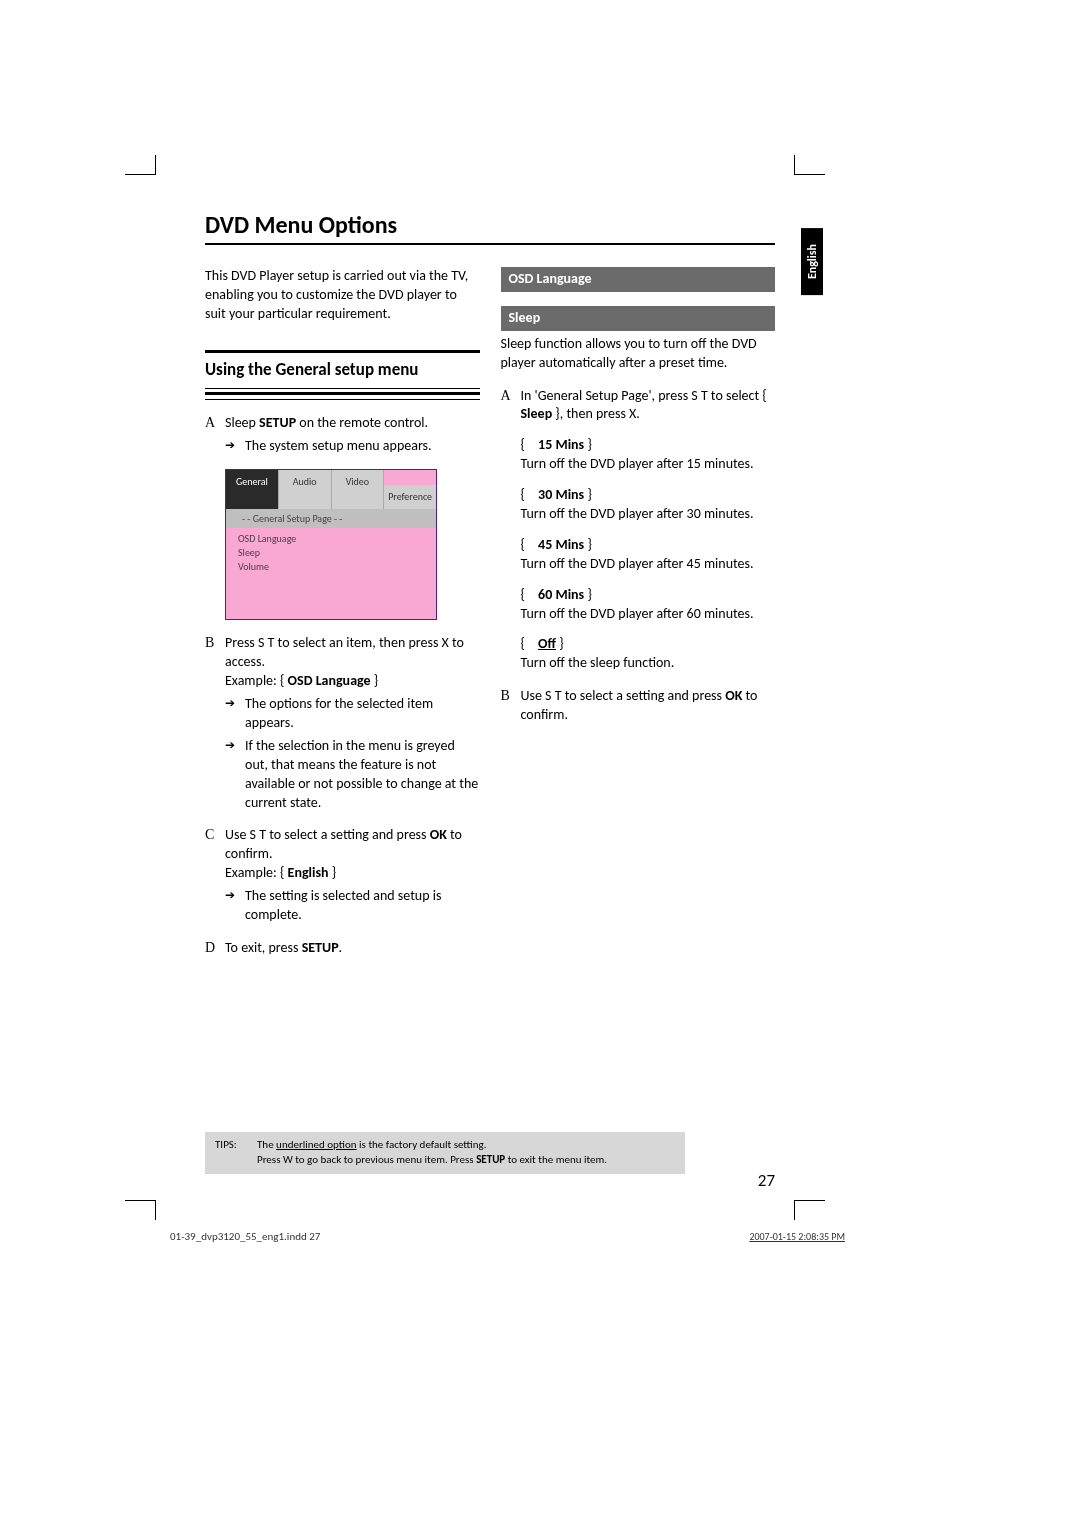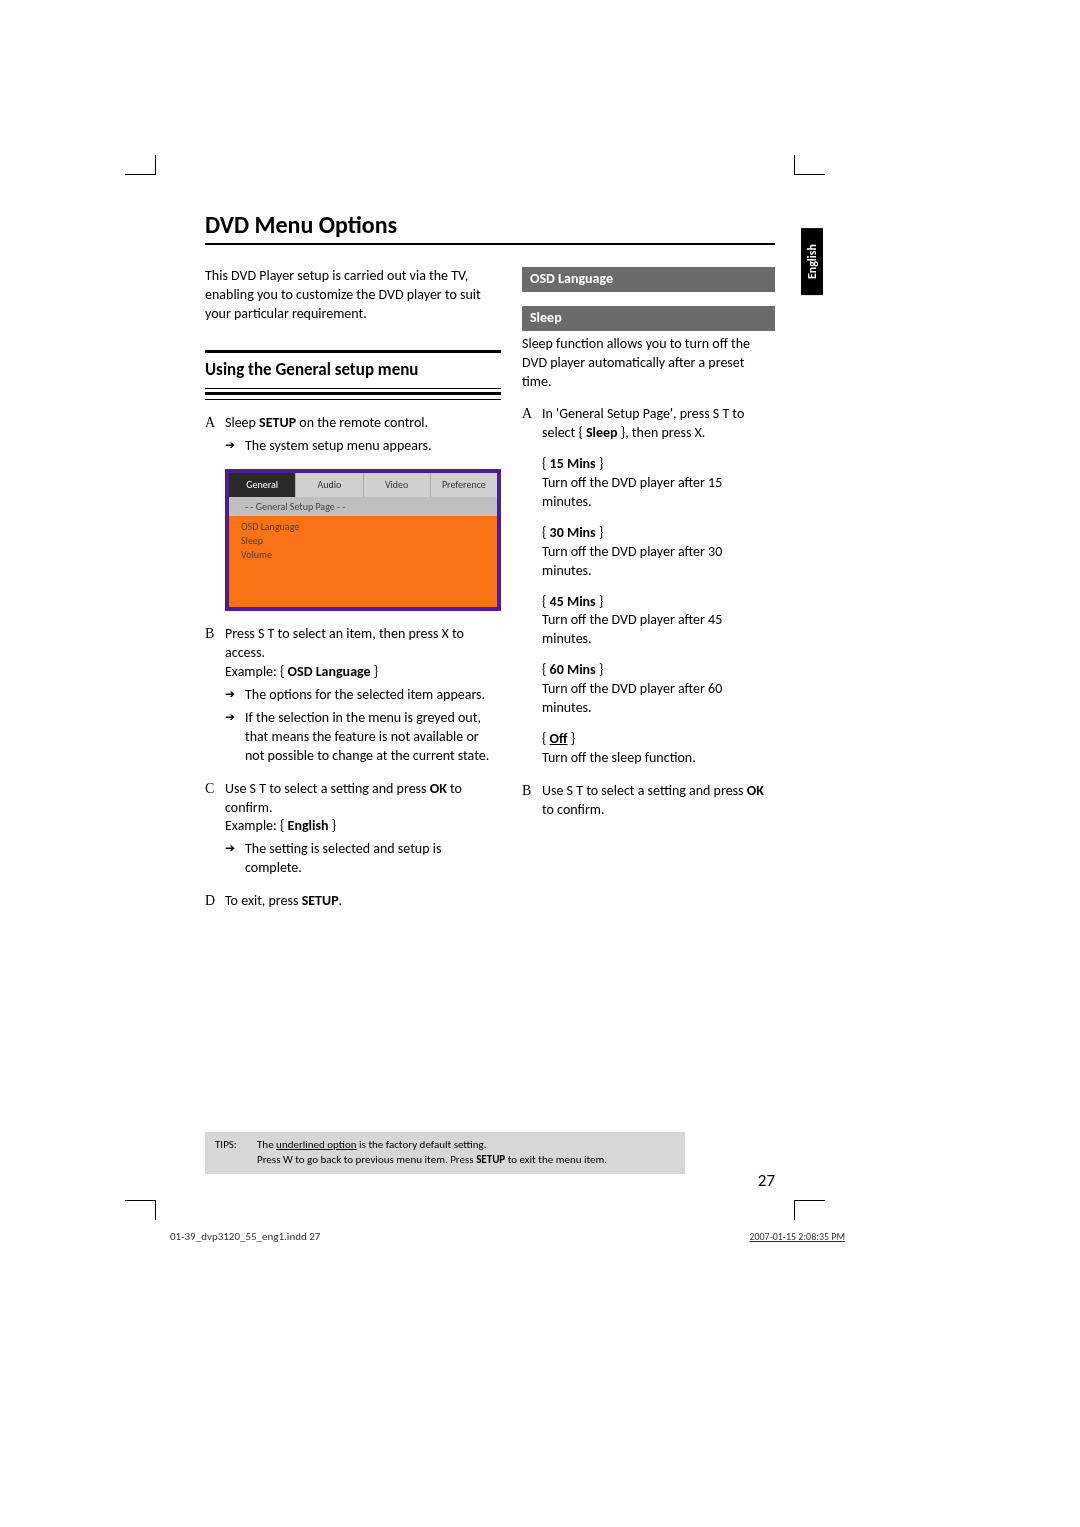--- a/index.html
+++ b/index.html
@@ -61,55 +61,55 @@
   .step { display: flex; margin-top: 14px; }
   .step-marker { width: 20px; flex-shrink: 0; font-family: Georgia, serif; }
   .step-body { flex: 1; }
 
   .sub-bullet { display: flex; margin-top: 4px; }
   .sub-marker { width: 20px; flex-shrink: 0; font-size: 12px; }
   .sub-body { flex: 1; }
 
   .osd-box {
     margin: 14px 0 6px 20px;
-    width: 276px;
-    background: #f97316;
-    border: 4px solid #4c1d95;
+    width: 212px;
+    background: #f9a8d4;
+    border: 1px solid #4c1d95;
     font-size: 10px;
   }
   .osd-tabs { display: flex; }
   .osd-tab {
     flex: 1;
     text-align: center;
     padding: 5px 2px;
     background: #d0d0d0;
     border-right: 1px solid #aaa;
     color: #333;
   }
-  .osd-tab:last-child { border-right: none; }
+  .osd-tab:last-child { border-right: none; margin-top: 15px; }
   .osd-tab.active { background: #2a2a2a; color: #fff; }
   .osd-header {
     background: #bfbfbf;
     color: #444;
     padding: 3px 16px;
     font-size: 10px;
   }
   .osd-items { padding: 4px 8px 45px 12px; color: #444; line-height: 1.4; }
 
   .subhead {
     background: #6b6b6b;
     color: #fff;
     font-weight: bold;
     padding: 3px 8px;
     font-size: 14px;
     margin-bottom: 4px;
   }
 
   .opt-block { margin-top: 12px; margin-left: 20px; }
-  .opt-label { font-weight: bold; }
+  .opt-label { font-weight: bold; margin-left: 10px; }
   .opt-label .under { text-decoration: underline; }
 
   .tips-box {
     position: absolute;
     top: 922px;
     left: 0;
     width: 480px;
     background: #d7d7d7;
     font-size: 11px;
     padding: 6px 10px;

